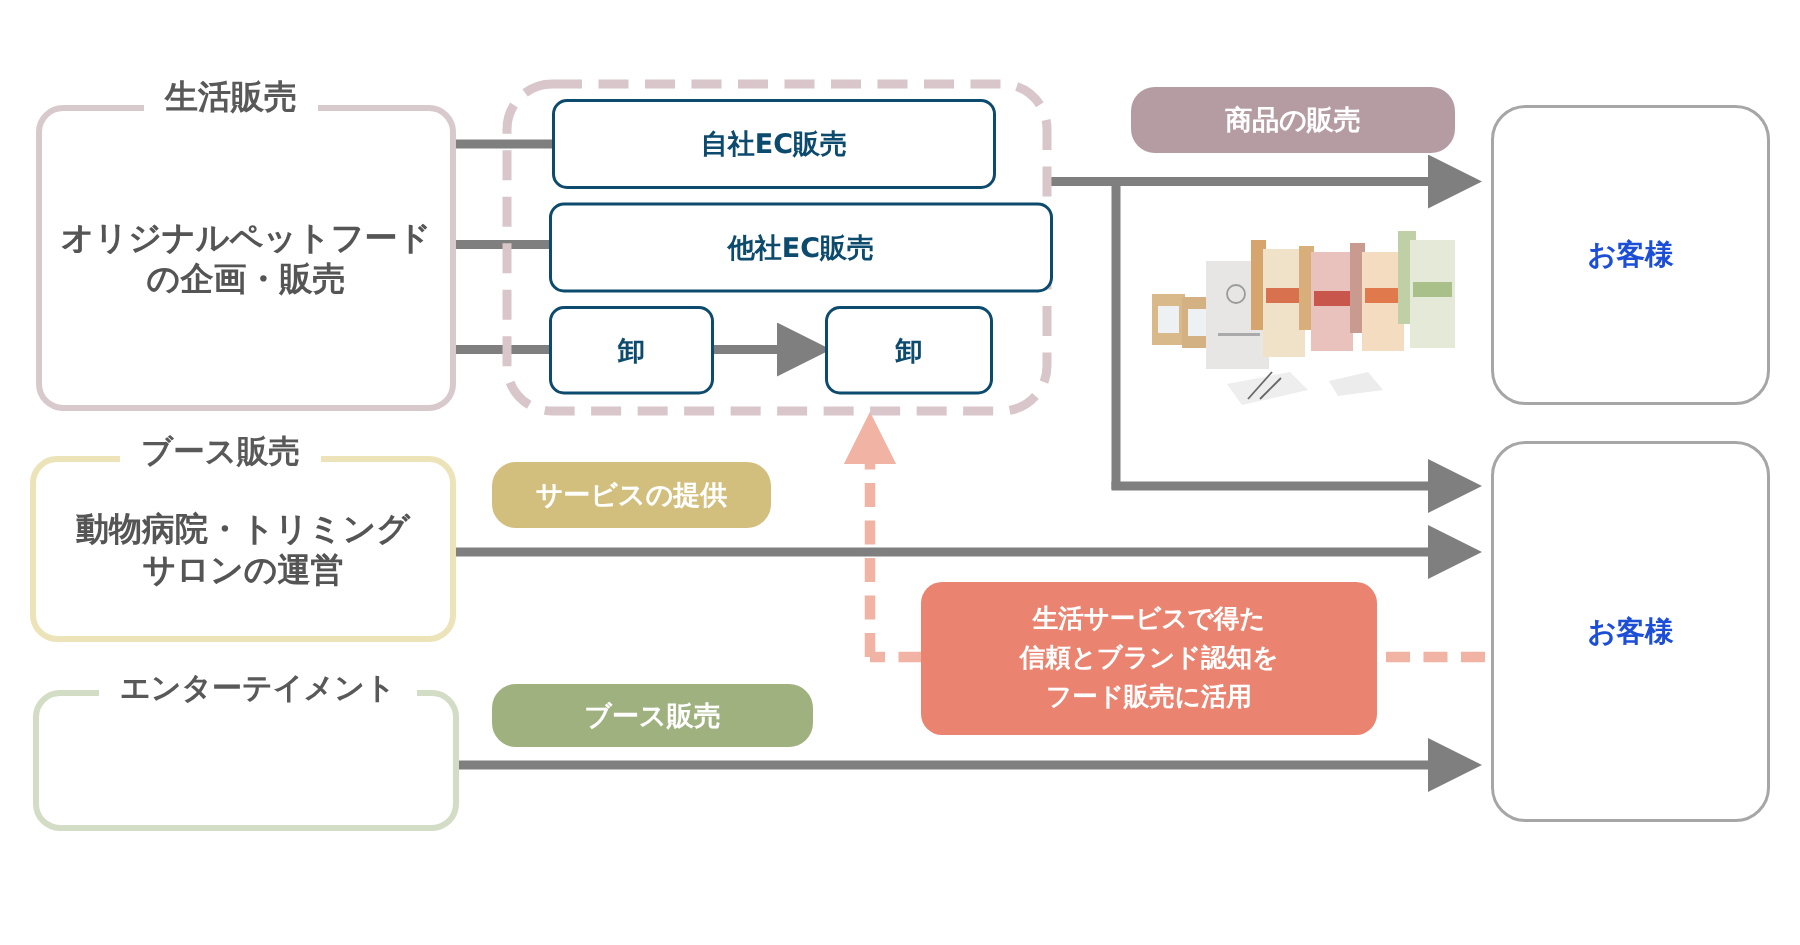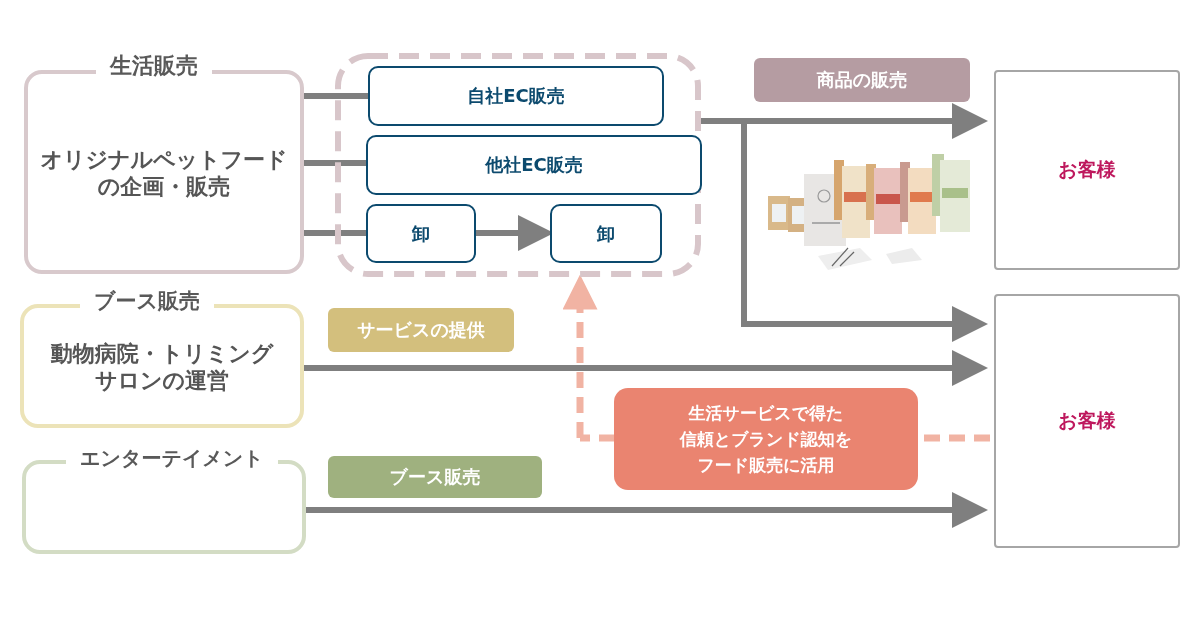--- a/index.html
+++ b/index.html
@@ -16,27 +16,27 @@
   .group-body {
     position: absolute; left: 0; right: 0; text-align: center; font-weight: bold; color: #555;
     font-size: 22px; line-height: 27px;
   }
   .channel {
     border: 2px solid #0c4a6e; border-radius: 10px; background: #fff;
     display: flex; align-items: center; justify-content: center;
     font-weight: bold; font-size: 18px; color: #0c4a6e;
   }
   .label-tag {
-    border-radius: 6px; display: flex; align-items: center; justify-content: center;
+    border-radius: 16px; display: flex; align-items: center; justify-content: center;
     color: #ffffff; font-weight: bold; font-size: 18px;
   }
   .customer {
-    border: 2px solid #a6a6a6; border-radius: 4px; background: #fff;
+    border: 2px solid #a6a6a6; border-radius: 23px; background: #fff;
     display: flex; align-items: center; justify-content: center;
-    font-weight: bold; font-size: 19px; color: #be185d;
+    font-weight: bold; font-size: 19px; color: #1d4ed8;
   }
   svg.lines { position: absolute; left: 0; top: 0; }
   .product { position: absolute; }
 </style>
 </head>
 <body>
 
 <svg class="lines" width="1200" height="630">
   <defs>
     <marker id="arrowGray" markerWidth="6" markerHeight="6" refX="3" refY="3" orient="auto" markerUnits="strokeWidth">

